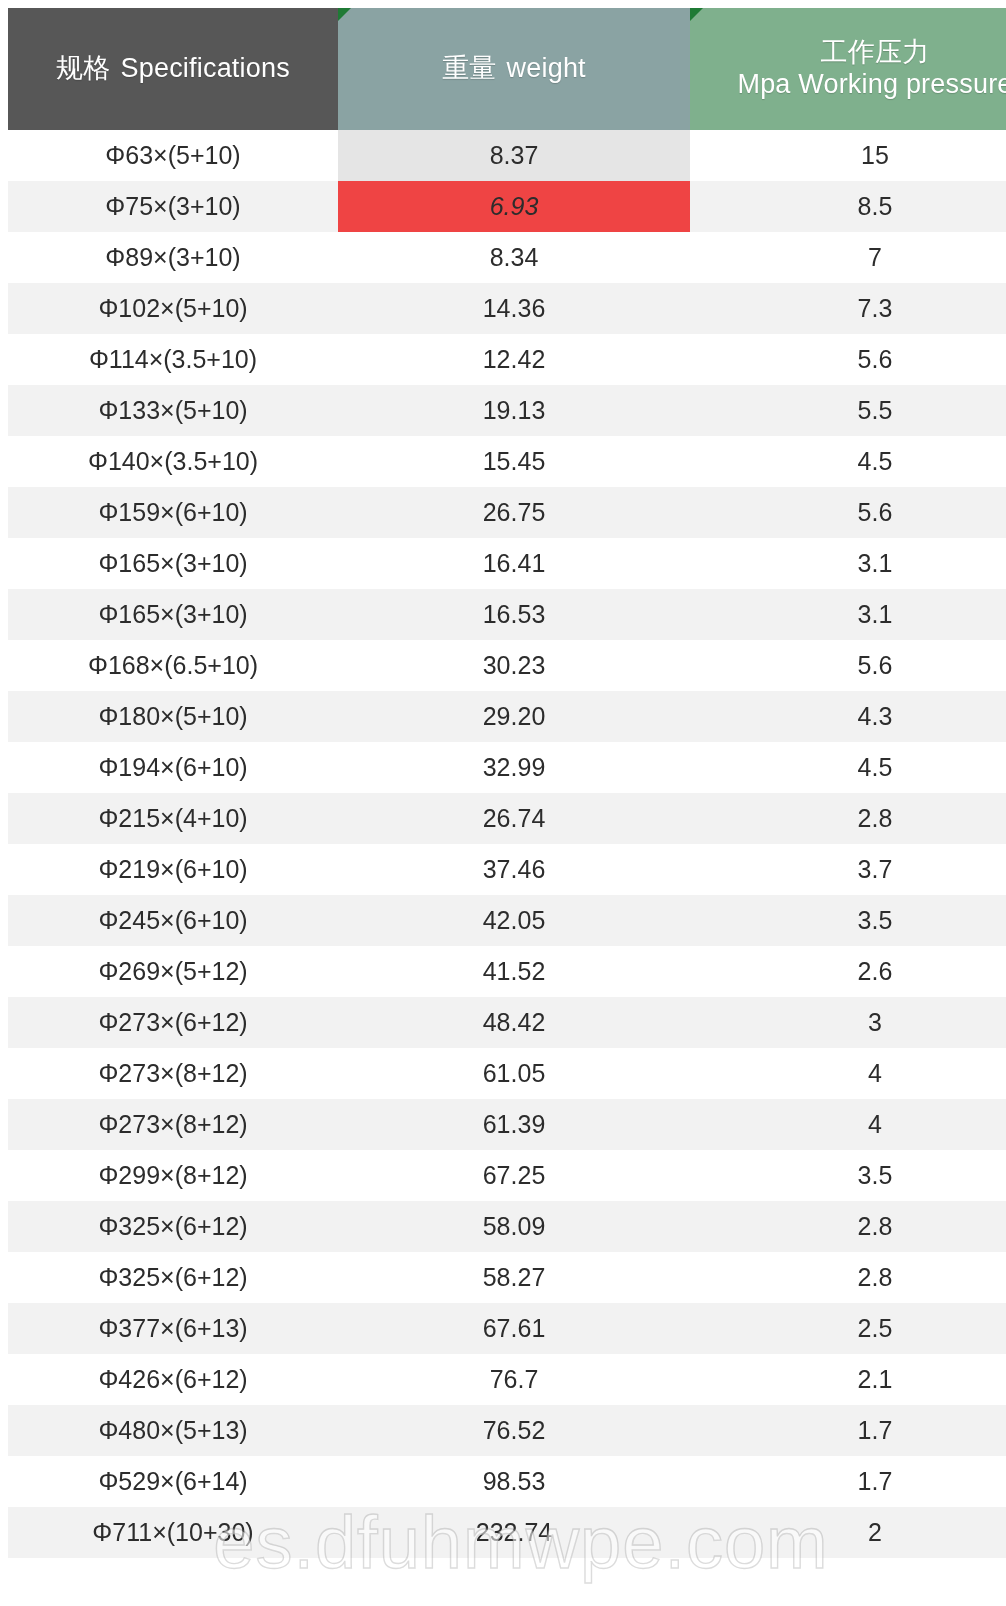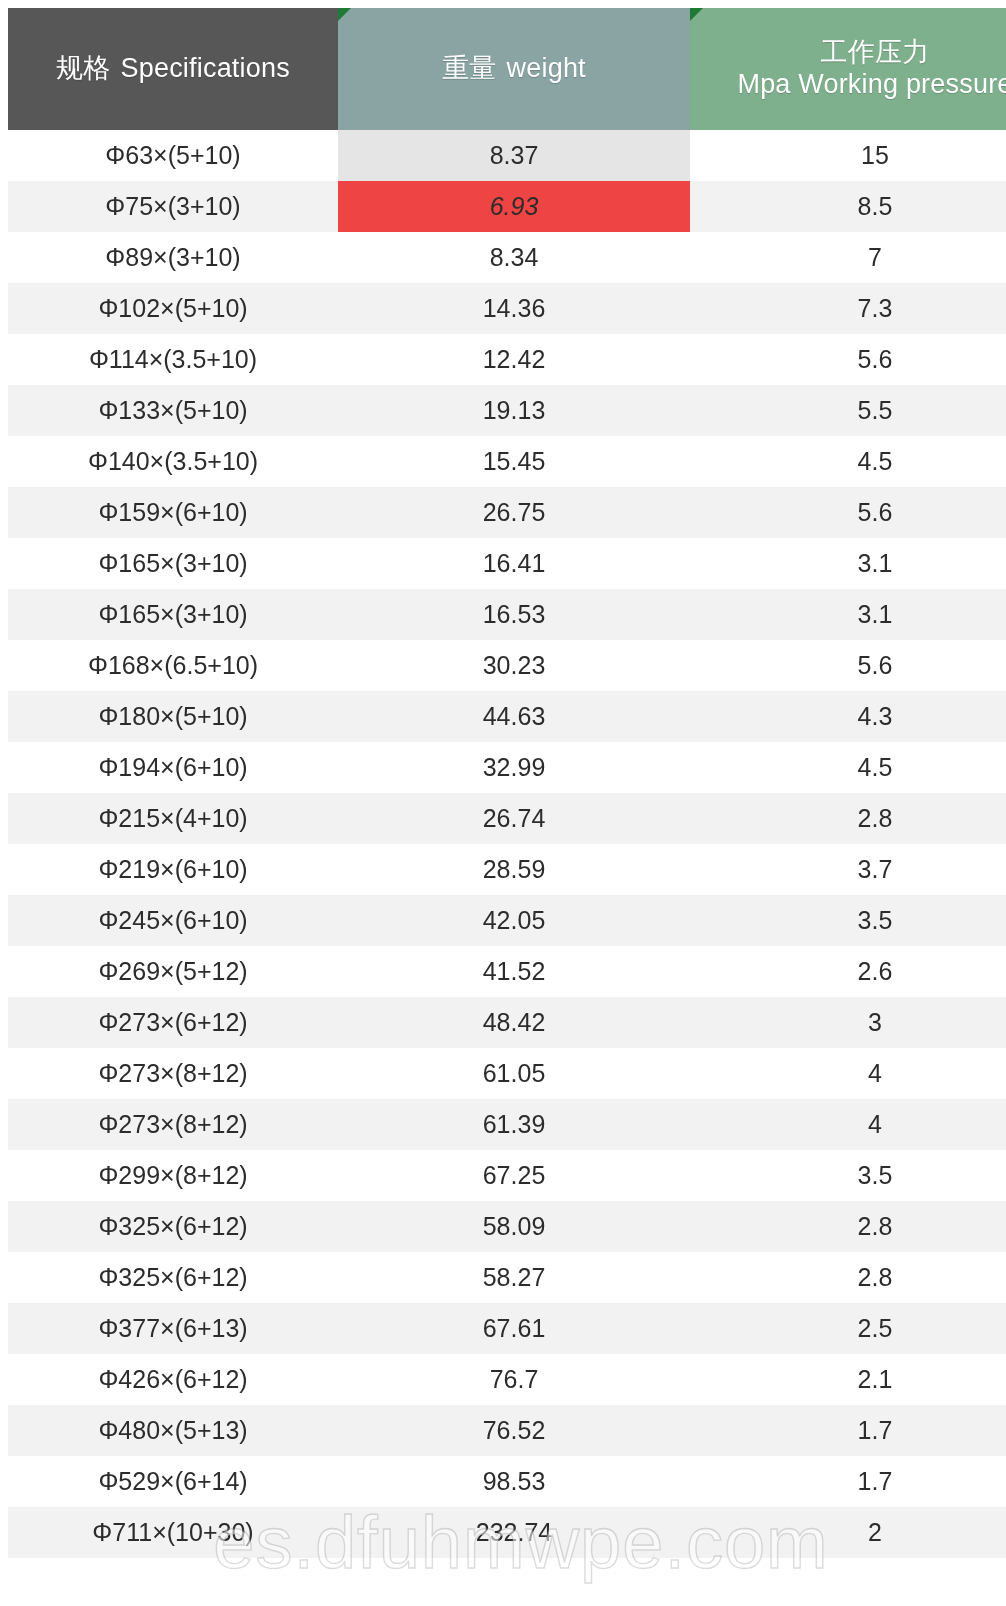--- a/index.html
+++ b/index.html
@@ -188,36 +188,36 @@
           <td class="cell-weight" style="background: rgb(242, 242, 242);">16.53</td>
           <td class="cell-press" style="background: rgb(242, 242, 242);">3.1</td>
         </tr>
         <tr>
           <td class="cell-spec" style="background: rgb(255, 255, 255);">Φ168×(6.5+10)</td>
           <td class="cell-weight" style="background: rgb(255, 255, 255);">30.23</td>
           <td class="cell-press" style="background: rgb(255, 255, 255);">5.6</td>
         </tr>
         <tr>
           <td class="cell-spec" style="background: rgb(242, 242, 242);">Φ180×(5+10)</td>
-          <td class="cell-weight" style="background: rgb(242, 242, 242);">44.63</td>
+          <td class="cell-weight" style="background: rgb(242, 242, 242);">29.20</td>
           <td class="cell-press" style="background: rgb(242, 242, 242);">4.3</td>
         </tr>
         <tr>
           <td class="cell-spec" style="background: rgb(255, 255, 255);">Φ194×(6+10)</td>
           <td class="cell-weight" style="background: rgb(255, 255, 255);">32.99</td>
           <td class="cell-press" style="background: rgb(255, 255, 255);">4.5</td>
         </tr>
         <tr>
           <td class="cell-spec" style="background: rgb(242, 242, 242);">Φ215×(4+10)</td>
           <td class="cell-weight" style="background: rgb(242, 242, 242);">26.74</td>
           <td class="cell-press" style="background: rgb(242, 242, 242);">2.8</td>
         </tr>
         <tr>
           <td class="cell-spec" style="background: rgb(255, 255, 255);">Φ219×(6+10)</td>
-          <td class="cell-weight" style="background: rgb(255, 255, 255);">28.59</td>
+          <td class="cell-weight" style="background: rgb(255, 255, 255);">37.46</td>
           <td class="cell-press" style="background: rgb(255, 255, 255);">3.7</td>
         </tr>
         <tr>
           <td class="cell-spec" style="background: rgb(242, 242, 242);">Φ245×(6+10)</td>
           <td class="cell-weight" style="background: rgb(242, 242, 242);">42.05</td>
           <td class="cell-press" style="background: rgb(242, 242, 242);">3.5</td>
         </tr>
         <tr>
           <td class="cell-spec" style="background: rgb(255, 255, 255);">Φ269×(5+12)</td>
           <td class="cell-weight" style="background: rgb(255, 255, 255);">41.52</td>

